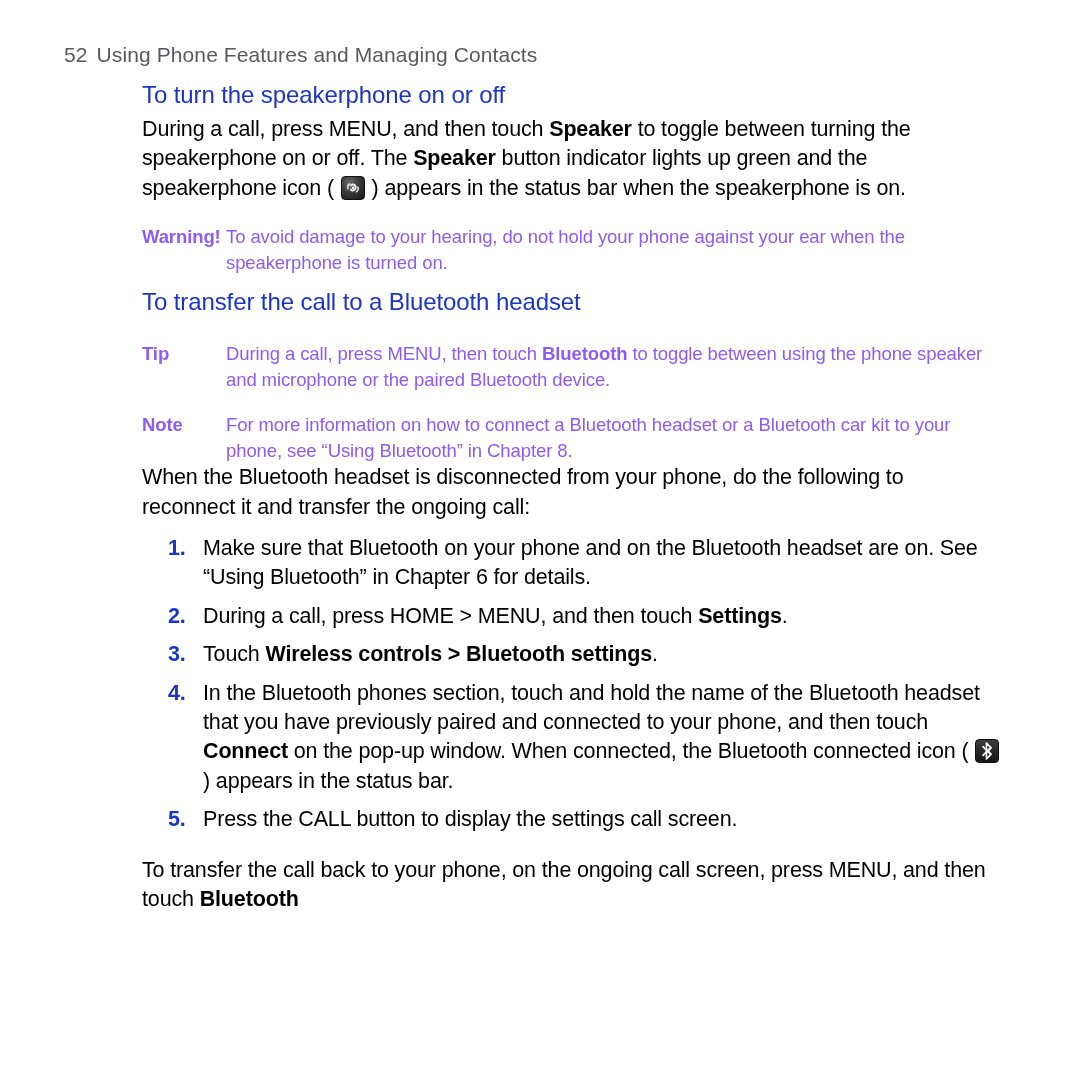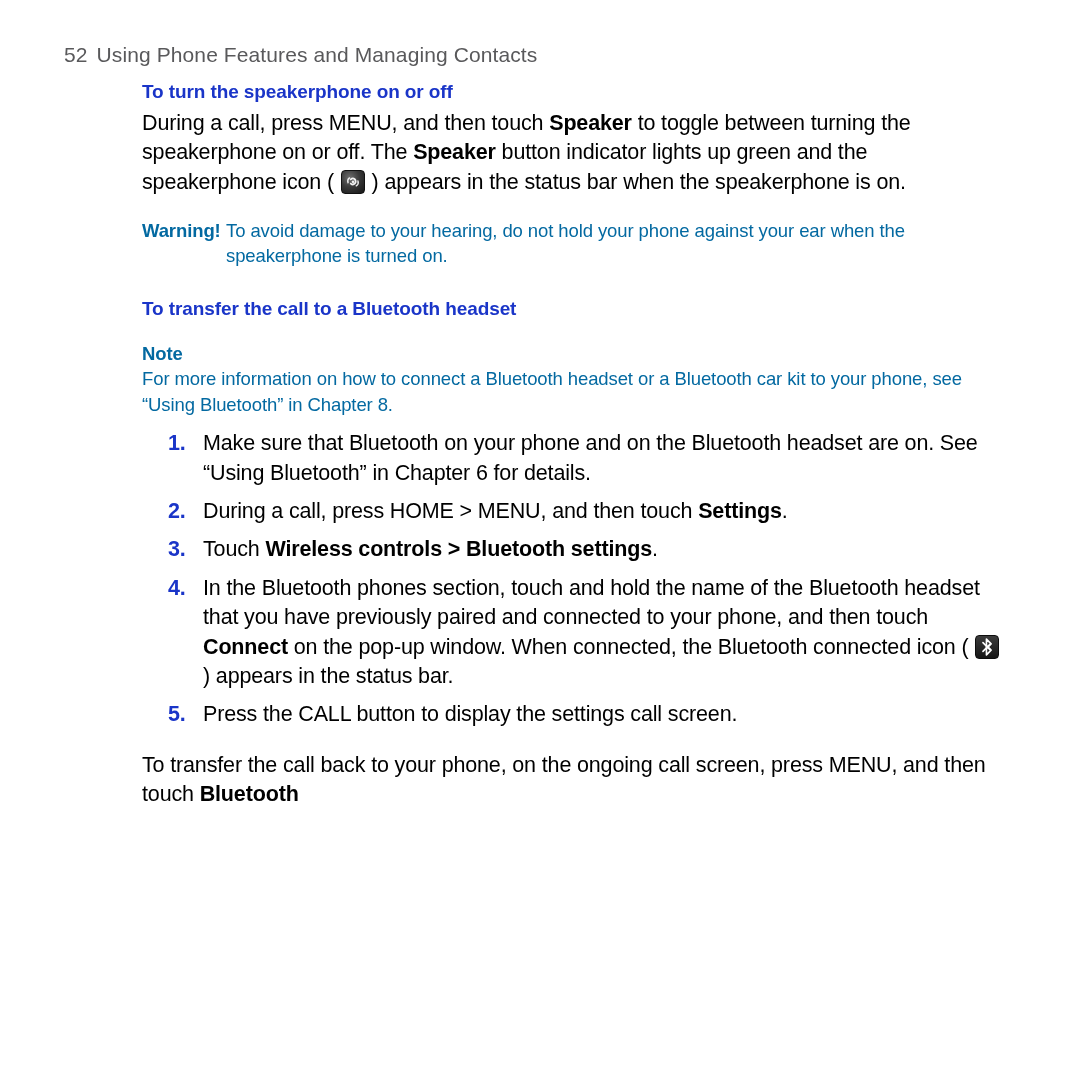--- a/index.html
+++ b/index.html
@@ -39,64 +39,64 @@
 
   
   .content {
     position: absolute;
     left: 142px;
     top: 80px;
     width: 860px;
   }
 
   h2.section-heading {
-    font-size: 19px;
-    font-weight: bold;
+    font-size: 24px;
+    font-weight: normal;
     color: #1a35c8;
     margin: 0 0 5px 0;
     letter-spacing: -0.1px;
     line-height: 1.25;
   }
   h2.section-heading.second {
-    margin-top: 28px;
+    margin-top: 12px;
   }
 
   p.body {
     font-size: 21.5px;
     line-height: 29.4px;
     margin: 0;
     color: #000;
     letter-spacing: -0.15px;
   }
   p.body b { font-weight: bold; }
 
   
   .callout {
     display: flex;
-    color: #0369a1;
+    color: #8b5cf6;
     font-size: 18.5px;
     line-height: 25.5px;
     letter-spacing: -0.1px;
   }
   .callout .label {
     font-weight: bold;
     flex: 0 0 auto;
     white-space: nowrap;
   }
   .callout .label.w-warning { width: 84px; }
   .callout .label.w-tip     { width: 84px; }
   .callout .label.w-note    { width: 84px; }
   .callout .ctext {
     flex: 1 1 auto;
   }
   .callout .ctext b { font-weight: bold; }
 
   .cal-warning { margin-top: 21px; }
   .cal-tip     { margin-top: 24px; }
-  .cal-note    { margin-top: 20px; flex-direction: column; }
+  .cal-note    { margin-top: 20px; }
 
   .para-after-note { margin-top: 21px; }
 
   
   ol.steps {
     list-style: none;
     margin: 12px 0 0 0;
     padding: 0;
   }
   ol.steps > li {
@@ -180,26 +180,31 @@
           </svg></span><span> ) appears in the status bar when the speakerphone is on.</span></p>
 
     <div class="callout cal-warning">
       <div class="label w-warning">Warning!</div>
       <div class="ctext">To avoid damage to your hearing, do not hold your phone against your ear when the speakerphone is turned on.</div>
     </div>
 
     <h2 class="section-heading second">To transfer the call to a Bluetooth headset</h2>
 
 
+    <div class="callout cal-tip">
+      <div class="label w-tip">Tip</div>
+      <div class="ctext"><span>During a call, press MENU, then touch </span><b>Bluetooth</b><span> to toggle between using the phone speaker and microphone or the paired Bluetooth device.</span></div>
+    </div>
 
     <div class="callout cal-note">
       <div class="label w-note">Note</div>
       <div class="ctext">For more information on how to connect a Bluetooth headset or a Bluetooth car kit to your phone, see “Using Bluetooth” in Chapter 8.</div>
     </div>
 
+    <p class="body para-after-note">When the Bluetooth headset is disconnected from your phone, do the following to reconnect it and transfer the ongoing call:</p>
 
     <ol class="steps">
 
       <li>
         <span class="num">1.</span>
         <span>Make sure that Bluetooth on your phone and on the Bluetooth headset are on. See “Using Bluetooth” in Chapter 6 for details.</span>
       </li>
 
       <li>
         <span class="num">2.</span>

